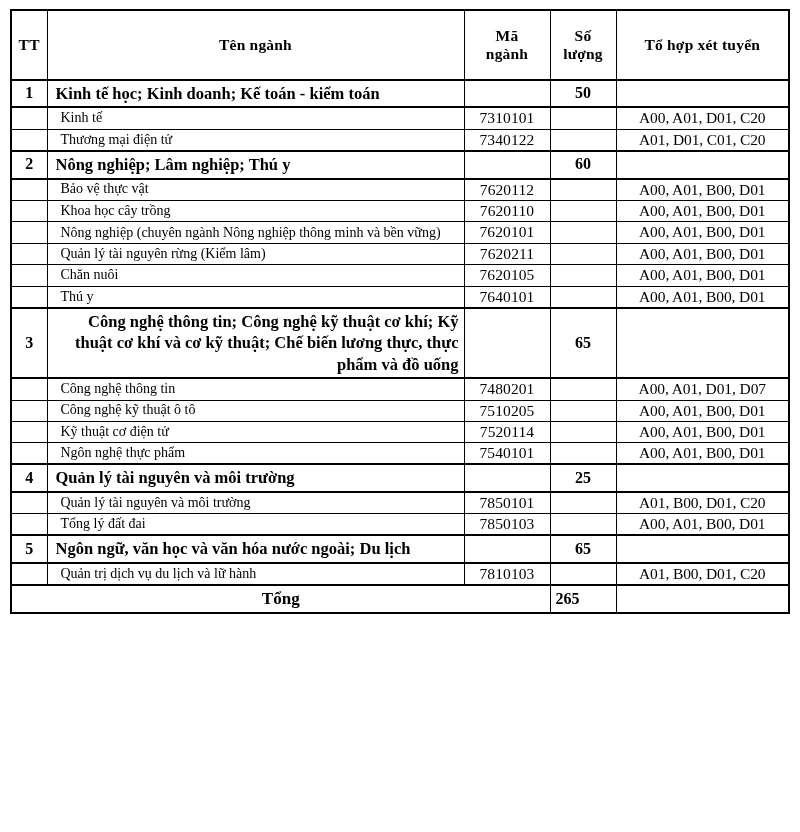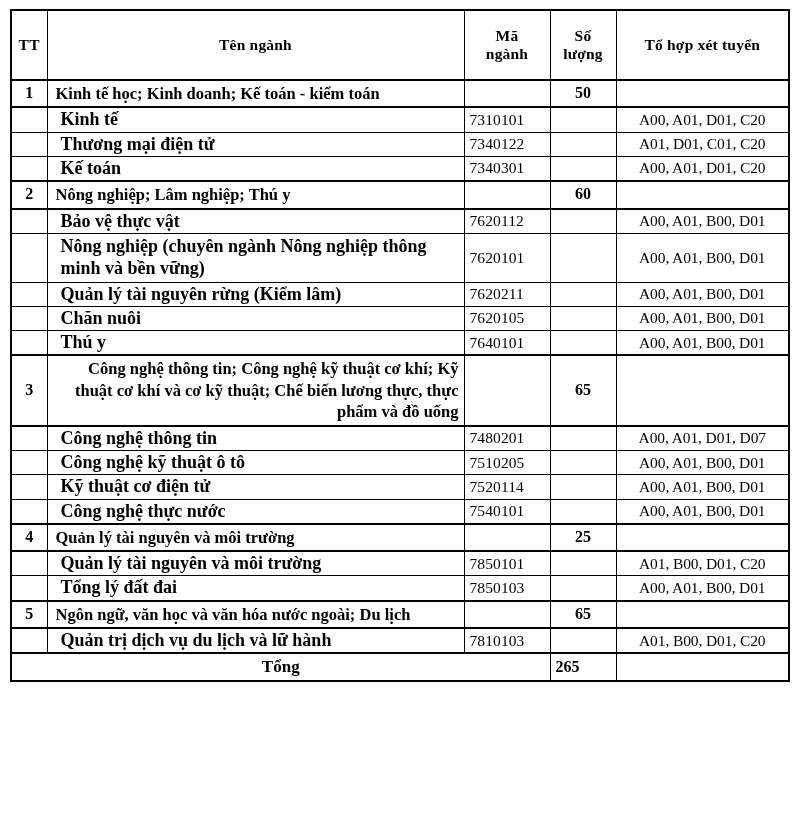--- a/index.html
+++ b/index.html
@@ -78,25 +78,24 @@
     text-align: center;
     font-size: 16px;
     margin-left: 28px;
   }
 
   
   tr.detail > td { font-weight: normal; }
   tr.detail td.tt { }
   tr.detail td.name {
     padding-left: 13px;
-    font-size: 18px;
-    font-weight: bold;
+    font-size: 14px;
   }
   tr.detail td.code {
-    text-align: left;
+    text-align: center;
     font-size: 15.5px;
     letter-spacing: .1px;
     margin-left: 24px;
   }
   tr.detail td.combo {
     text-align: center;
     font-size: 15.5px;
     letter-spacing: -.1px;
   }
   td.blank { }
@@ -175,42 +174,42 @@
         <td class="qty blank"></td>
         <td class="combo">A00, A01, D01, C20</td>
       </tr>
       <tr class="detail">
         <td class="tt blank"></td>
         <td class="name">Thương mại điện tử</td>
         <td class="code">7340122</td>
         <td class="qty blank"></td>
         <td class="combo">A01, D01, C01, C20</td>
       </tr>
-      <tr class="detail">
-        <td class="tt blank"></td>
-        <td class="name">Kế toán</td>
-        <td class="code">7340301</td>
-        <td class="qty blank"></td>
-        <td class="combo">A00, A01, D01, C20</td>
-      </tr>
 
       <tr class="group">
         <td class="tt">2</td>
         <td class="name">Nông nghiệp; Lâm nghiệp; Thú y</td>
         <td class="code blank"></td>
         <td class="qty">60</td>
         <td class="combo blank"></td>
       </tr>
       <tr class="detail">
         <td class="tt blank"></td>
         <td class="name">Bảo vệ thực vật</td>
         <td class="code">7620112</td>
         <td class="qty blank"></td>
         <td class="combo">A00, A01, B00, D01</td>
       </tr>
+      <tr class="detail">
+        <td class="tt blank"></td>
+        <td class="name">Khoa học cây trồng</td>
+        <td class="code">7620110</td>
+        <td class="qty blank"></td>
+        <td class="combo">A00, A01, B00, D01</td>
+      </tr>
       <tr class="detail tall">
         <td class="tt blank"></td>
         <td class="name">Nông nghiệp (chuyên ngành Nông nghiệp thông minh và bền vững)</td>
         <td class="code">7620101</td>
         <td class="qty blank"></td>
         <td class="combo">A00, A01, B00, D01</td>
       </tr>
       <tr class="detail">
         <td class="tt blank"></td>
         <td class="name">Quản lý tài nguyên rừng (Kiểm  lâm)</td>
@@ -256,21 +255,21 @@
       </tr>
       <tr class="detail">
         <td class="tt blank"></td>
         <td class="name">Kỹ thuật cơ điện tử</td>
         <td class="code">7520114</td>
         <td class="qty blank"></td>
         <td class="combo">A00, A01, B00, D01</td>
       </tr>
       <tr class="detail">
         <td class="tt blank"></td>
-        <td class="name">Công nghệ thực nước</td>
+        <td class="name">Ngôn nghệ thực phẩm</td>
         <td class="code">7540101</td>
         <td class="qty blank"></td>
         <td class="combo">A00, A01, B00, D01</td>
       </tr>
 
       <tr class="group">
         <td class="tt">4</td>
         <td class="name">Quản lý tài nguyên và môi trường</td>
         <td class="code blank"></td>
         <td class="qty">25</td>

